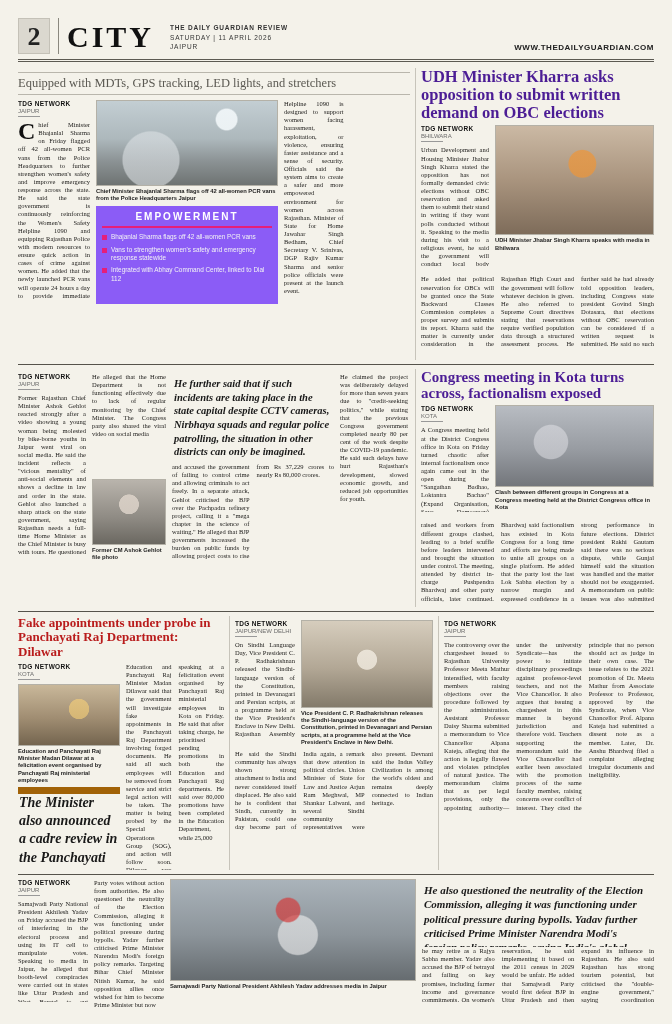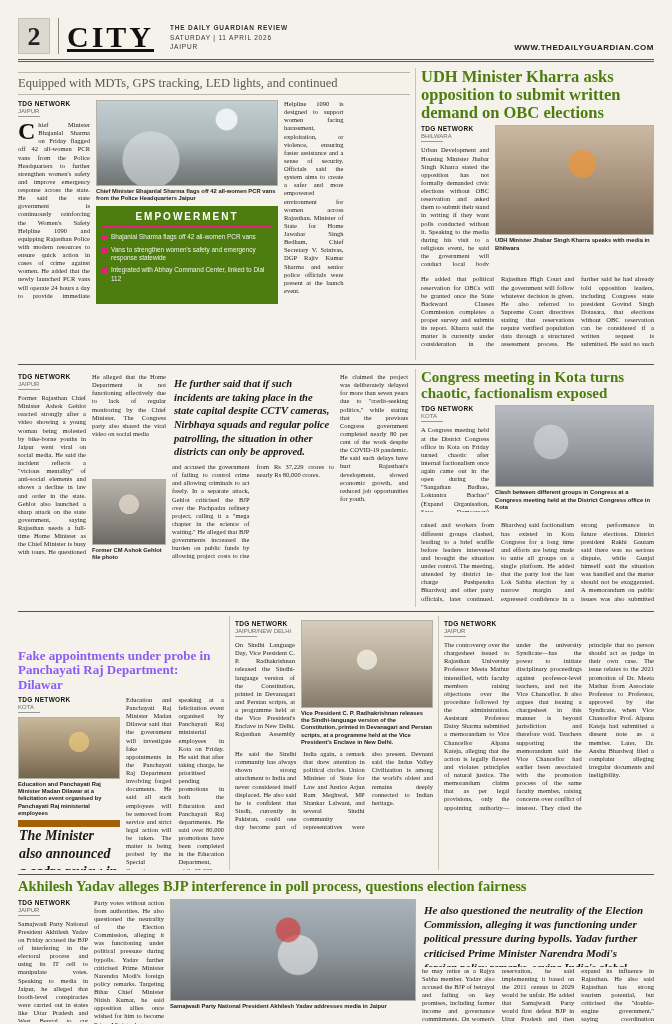--- a/index.html
+++ b/index.html
@@ -10,34 +10,34 @@
     padding:10px 18px 6px 18px;
     font-family:"Liberation Serif","DejaVu Serif",serif;
   }
   
   .masthead { display:flex; align-items:flex-end; height:44px; }
   .folio {
     width:32px; height:36px; background:#dbd8cf; border:1px solid #c4c1b7;
     font:700 26px/36px "Liberation Serif",serif; text-align:center; color:#222;
   }
   .mast-div { width:1px; height:36px; background:#8a887f; margin:0 8px; }
-  .section-name { font:700 30px/34px "Liberation Serif",serif; letter-spacing:3px; color:#111;text-decoration:underline; }
+  .section-name { font:700 30px/34px "Liberation Serif",serif; letter-spacing:3px; color:#111; }
   .pub-lines { margin-left:16px; padding-bottom:2px; }
   .pub-lines div { font:400 6.5px/1.5 "Liberation Sans",sans-serif; letter-spacing:.8px; color:#333; }
   .pub-lines div:first-child { font-weight:700; }
   .spacer { flex:1; }
   .website { font:700 8px/1 "Liberation Sans",sans-serif; letter-spacing:.5px; color:#222; padding-bottom:2px; }
   .mast-rule { border-top:3px double #5c5a52; margin:5px 0 6px 0; }
   
   .hsep { border-top:1px solid #55534b; margin:4px 0; }
   .vsep { width:1px; background:#c7c4ba; margin:0 5px; align-self:stretch; flex:none; }
   .row { display:flex; }
   .story h1 { font:800 23px/1.06 "Liberation Serif",serif; color:#141414; letter-spacing:-.2px; }
-  .story h2 { font:700 16.5px/1.08 "Liberation Serif",serif; color:#4d7c0f; }
-  .story h3 { font:700 13px/1.1 "Liberation Serif",serif; color:#8b5cf6;margin-top:33px; }
+  .story h2 { font:700 16.5px/1.08 "Liberation Serif",serif; color:#4c1d95; }
+  .story h3 { font:700 13px/1.1 "Liberation Serif",serif; color:#b91c1c; }
   .subhead {
     font:400 12.5px/1.2 "Liberation Serif",serif; color:#5b5952;
     border-top:1px solid #b9b6ac; border-bottom:1px solid #b9b6ac;
     padding:3px 0; margin:4px 0 5px 0;
   }
   .byline { font-family:"Liberation Sans",sans-serif; margin-bottom:4px; }
   .byline .net { font-weight:700; font-size:6.5px; letter-spacing:.3px; color:#111; }
   .byline .loc { font-size:6px; color:#6b6b6b; margin-top:1px; }
   .byline::after { content:""; display:block; width:22px; border-top:1px solid #999; margin-top:2px; }
   .body { font-size:6.5px; line-height:1.25; text-align:justify; color:#22211f; overflow:hidden; }
@@ -56,21 +56,21 @@
   .pullquote.small { font-size:14px; border-top:7px solid #a16207; border-bottom:1px solid #999; padding:0 1px; }
   
   .ph-lead { background:radial-gradient(circle at 72% 22%, rgba(245,250,252,.85) 0 7%, transparent 8%),radial-gradient(circle at 30% 70%, rgba(220,225,228,.6) 0 20%, transparent 21%),linear-gradient(180deg,#c3ced3 0%,#adb8bc 45%,#8b9294 72%,#6e7372 100%); }
   .ph-udh { background:radial-gradient(circle at 55% 35%, rgba(235,150,60,.75) 0 12%, transparent 13%),linear-gradient(180deg,#cbb9a4 0%,#a9947e 50%,#7e6c5a 100%); }
   .ph-gehlot { background:radial-gradient(circle at 50% 38%, rgba(225,215,205,.8) 0 18%, transparent 19%),linear-gradient(180deg,#b9b4ac 0%,#8e8a83 60%,#6b6861 100%); }
   .ph-congress { background:radial-gradient(circle at 35% 45%, rgba(230,230,235,.5) 0 15%, transparent 16%),linear-gradient(180deg,#b8bcc2 0%,#979ba1 55%,#73767b 100%); }
   .ph-dilawar { background:radial-gradient(circle at 60% 40%, rgba(250,210,120,.6) 0 14%, transparent 15%),linear-gradient(180deg,#c9b89a 0%,#a08d72 55%,#74654f 100%); }
   .ph-sindhi { background:radial-gradient(circle at 50% 45%, rgba(250,245,235,.7) 0 12%, transparent 13%),linear-gradient(180deg,#d6cdbd 0%,#b2a795 55%,#837a6a 100%); }
   .ph-akhilesh { background:radial-gradient(circle at 48% 30%, rgba(210,60,60,.7) 0 8%, transparent 9%),radial-gradient(circle at 52% 55%, rgba(240,240,240,.6) 0 14%, transparent 15%),linear-gradient(180deg,#aab3ba 0%,#8c949a 55%,#666c70 100%); }
   
-  .emp { background:#4d7c0f; color:#fff; padding:6px 6px; overflow:hidden; flex:1; margin-top:4px; }
+  .emp { background:#8b5cf6; color:#fff; padding:6px 6px; overflow:hidden; flex:1; margin-top:4px; }
   .emp-title {
     font:700 10px/1 "Liberation Sans",sans-serif; letter-spacing:2px; text-align:center;
     border-bottom:2px solid #e51f7a; padding-bottom:4px; margin-bottom:5px;
   }
   .emp-item { display:flex; margin-bottom:4px; }
   .emp-sq { width:5px; height:5px; background:#e51f7a; margin:2px 4px 0 0; flex:none; }
   .emp-txt { font:400 6.4px/1.3 "Liberation Sans",sans-serif; color:#f2f2f5; }
   
   .sec1 { height:292px; }
   .sec2 { height:238px; }
@@ -92,21 +92,21 @@
       <div>SATURDAY | 11 APRIL 2026</div>
       <div>JAIPUR</div>
     </div>
     <div class="spacer"></div>
     <div class="website">WWW.THEDAILYGUARDIAN.COM</div>
   </header>
   <div class="mast-rule"></div>
 
   <section class="row sec1">
     <div class="story tcol" style="width:392px;">
-      <div class="subhead">Equipped with MDTs, GPS tracking, LED lights, and continued</div>
+      <div class="subhead">Equipped with MDTs, GPS tracking, LED lights, and stretchers</div>
       <div class="row" style="height:204px; gap:6px;">
         <div class="tcol" style="width:72px;">
           <div class="byline">
             <div class="net">TDG NETWORK</div>
             <div class="loc">JAIPUR</div>
           </div>
           <p class="body dropcap" style="height:178px;">Chief Minister Bhajanlal Sharma on Friday flagged off 42 all-women PCR vans from the Police Headquarters to further strengthen women's safety and improve emergency response across the state. He said the state government is continuously reinforcing the Women's Safety Helpline 1090 and equipping Rajasthan Police with modern resources to ensure quick action in cases of crime against women. He added that the newly launched PCR vans will operate 24 hours a day to provide immediate assistance to women in distress. These vans will be connected to the Abhay Command Center, which functions on the lines of Dial 112. Each vehicle has been fitted with a Mobile Data Terminal (MDT) to enable real-time coordination and rapid response based on instructions from the command centre. The vehicles are also equipped with GPS tracking, LED lightbars and folding stretchers to handle emergency situations effectively. The Women's</p>
         </div>
         <div style="width:182px; display:flex; flex-direction:column;">
           <div class="photo ph-lead" style="height:86px;"></div>
@@ -164,31 +164,31 @@
             <div class="loc">JAIPUR</div>
           </div>
           <p class="body" style="height:162px;">Former Rajasthan Chief Minister Ashok Gehlot reacted strongly after a video showing a young woman being molested by bike-borne youths in Jaipur went viral on social media. He said the incident reflects a "vicious mentality" of anti-social elements and shows a decline in law and order in the state. Gehlot also launched a sharp attack on the state government, saying Rajasthan needs a full-time Home Minister as the Chief Minister is busy with tours. He questioned why the accused had not been arrested even after the video circulated widely online.</p>
         </div>
         <div style="width:74px; display:flex; flex-direction:column;">
           <p class="body tcol" style="flex:1;">He alleged that the Home Department is not functioning effectively due to lack of regular monitoring by the Chief Minister. The Congress party also shared the viral video on social media</p>
           <div class="photo ph-gehlot" style="height:66px;"></div>
           <div class="caption">Former CM Ashok Gehlot file photo</div>
         </div>
         <div style="width:162px; display:flex; flex-direction:column;">
-          <div class="pullquote" style="height:90px;">He further said that if such incidents are taking place in the state capital despite CCTV cameras, Nirbhaya squads and regular police patrolling, the situation in other districts can only be approved.</div>
+          <div class="pullquote" style="height:90px;">He further said that if such incidents are taking place in the state capital despite CCTV cameras, Nirbhaya squads and regular police patrolling, the situation in other districts can only be imagined.</div>
           <p class="body cols2 tcol" style="flex:1;">and accused the government of failing to control crime and allowing criminals to act freely. In a separate attack, Gehlot criticised the BJP over the Pachpadra refinery project, calling it a "mega chapter in the science of waiting." He alleged that BJP governments increased the burden on public funds by allowing project costs to rise from Rs 37,229 crores to nearly Rs 80,000 crores.</p>
         </div>
         <p class="body tcol" style="width:68px; height:188px;">He claimed the project was deliberately delayed for more than seven years due to "credit-seeking politics," while stating that the previous Congress government completed nearly 80 per cent of the work despite the COVID-19 pandemic. He said such delays have hurt Rajasthan's development, slowed economic growth, and reduced job opportunities for youth.</p>
       </div>
     </div>
 
     <div class="vsep"></div>
 
     <div class="story tcol" style="flex:1;">
-      <h2 style="font-size:15px;">Congress meeting in Kota turns chaotic, factionalism exposed</h2>
+      <h2 style="font-size:15px;">Congress meeting in Kota turns across, factionalism exposed</h2>
       <div class="row" style="height:112px; gap:6px; margin-top:4px;">
         <div class="tcol" style="width:68px;">
           <div class="byline">
             <div class="net">TDG NETWORK</div>
             <div class="loc">KOTA</div>
           </div>
           <p class="body" style="height:86px;">A Congress meeting held at the District Congress office in Kota on Friday turned chaotic after internal factionalism once again came out in the open during the "Sangathan Badhao, Loktantra Bachao" (Expand Organisation, Save Democracy) campaign. The situation escalated when the city district president did not mention the name of former Lok Sabha candidate Prahlad Gunjal, triggering protests from his supporters. Slogans were</p>
         </div>
         <div style="flex:1; display:flex; flex-direction:column;">
           <div class="photo ph-congress" style="height:82px;"></div>
@@ -247,21 +247,20 @@
         <div class="loc">JAIPUR</div>
       </div>
       <p class="body cols3" style="height:176px;">The controversy over the chargesheet issued to Rajasthan University Professor Meeta Mathur intensified, with faculty members raising objections over the procedure followed by the administration. Assistant Professor Daisy Sharma submitted a memorandum to Vice Chancellor Alpana Kateja, alleging that the action is legally flawed and violates principles of natural justice. The memorandum claims that as per legal provisions, only the appointing authority—under the university Syndicate—has the power to initiate disciplinary proceedings against professor-level teachers, and not the Vice Chancellor. It also argues that issuing a chargesheet in this manner is beyond jurisdiction and therefore void. Teachers supporting the memorandum said the Vice Chancellor had earlier been associated with the promotion process of the same faculty member, raising concerns over conflict of interest. They cited the principle that no person should act as judge in their own case. The issue relates to the 2021 promotion of Dr. Meeta Mathur from Associate Professor to Professor, approved by the Syndicate, when Vice Chancellor Prof. Alpana Kateja had submitted a dissent note as a member. Later, Dr. Anshu Bhardwaj filed a complaint alleging irregular documents and ineligibility.</p>
     </div>
   </section>
 
   <div class="hsep"></div>
 
   <section class="sec4">
     <div class="story">
-      <h2 style="font-size:14.5px;">Akhilesh Yadav alleges BJP interference in poll process, questions election fairness</h2>
       <div class="row" style="height:128px; gap:6px; margin-top:4px;">
         <div class="tcol" style="width:70px;">
           <div class="byline">
             <div class="net">TDG NETWORK</div>
             <div class="loc">JAIPUR</div>
           </div>
           <p class="body" style="height:102px;">Samajwadi Party National President Akhilesh Yadav on Friday accused the BJP of interfering in the electoral process and using its IT cell to manipulate votes. Speaking to media in Jaipur, he alleged that booth-level conspiracies were carried out in states like Uttar Pradesh and West Bengal to cut opposition votes, and claimed forged signatures were used in Lucknow to delete Samajwadi</p>
         </div>
         <p class="body tcol" style="width:70px; height:128px;">Party votes without action from authorities. He also questioned the neutrality of the Election Commission, alleging it was functioning under political pressure during bypolls. Yadav further criticised Prime Minister Narendra Modi's foreign policy remarks. Targeting Bihar Chief Minister Nitish Kumar, he said opposition allies once wished for him to become Prime Minister but now</p>
         <div style="width:246px; display:flex; flex-direction:column;">

